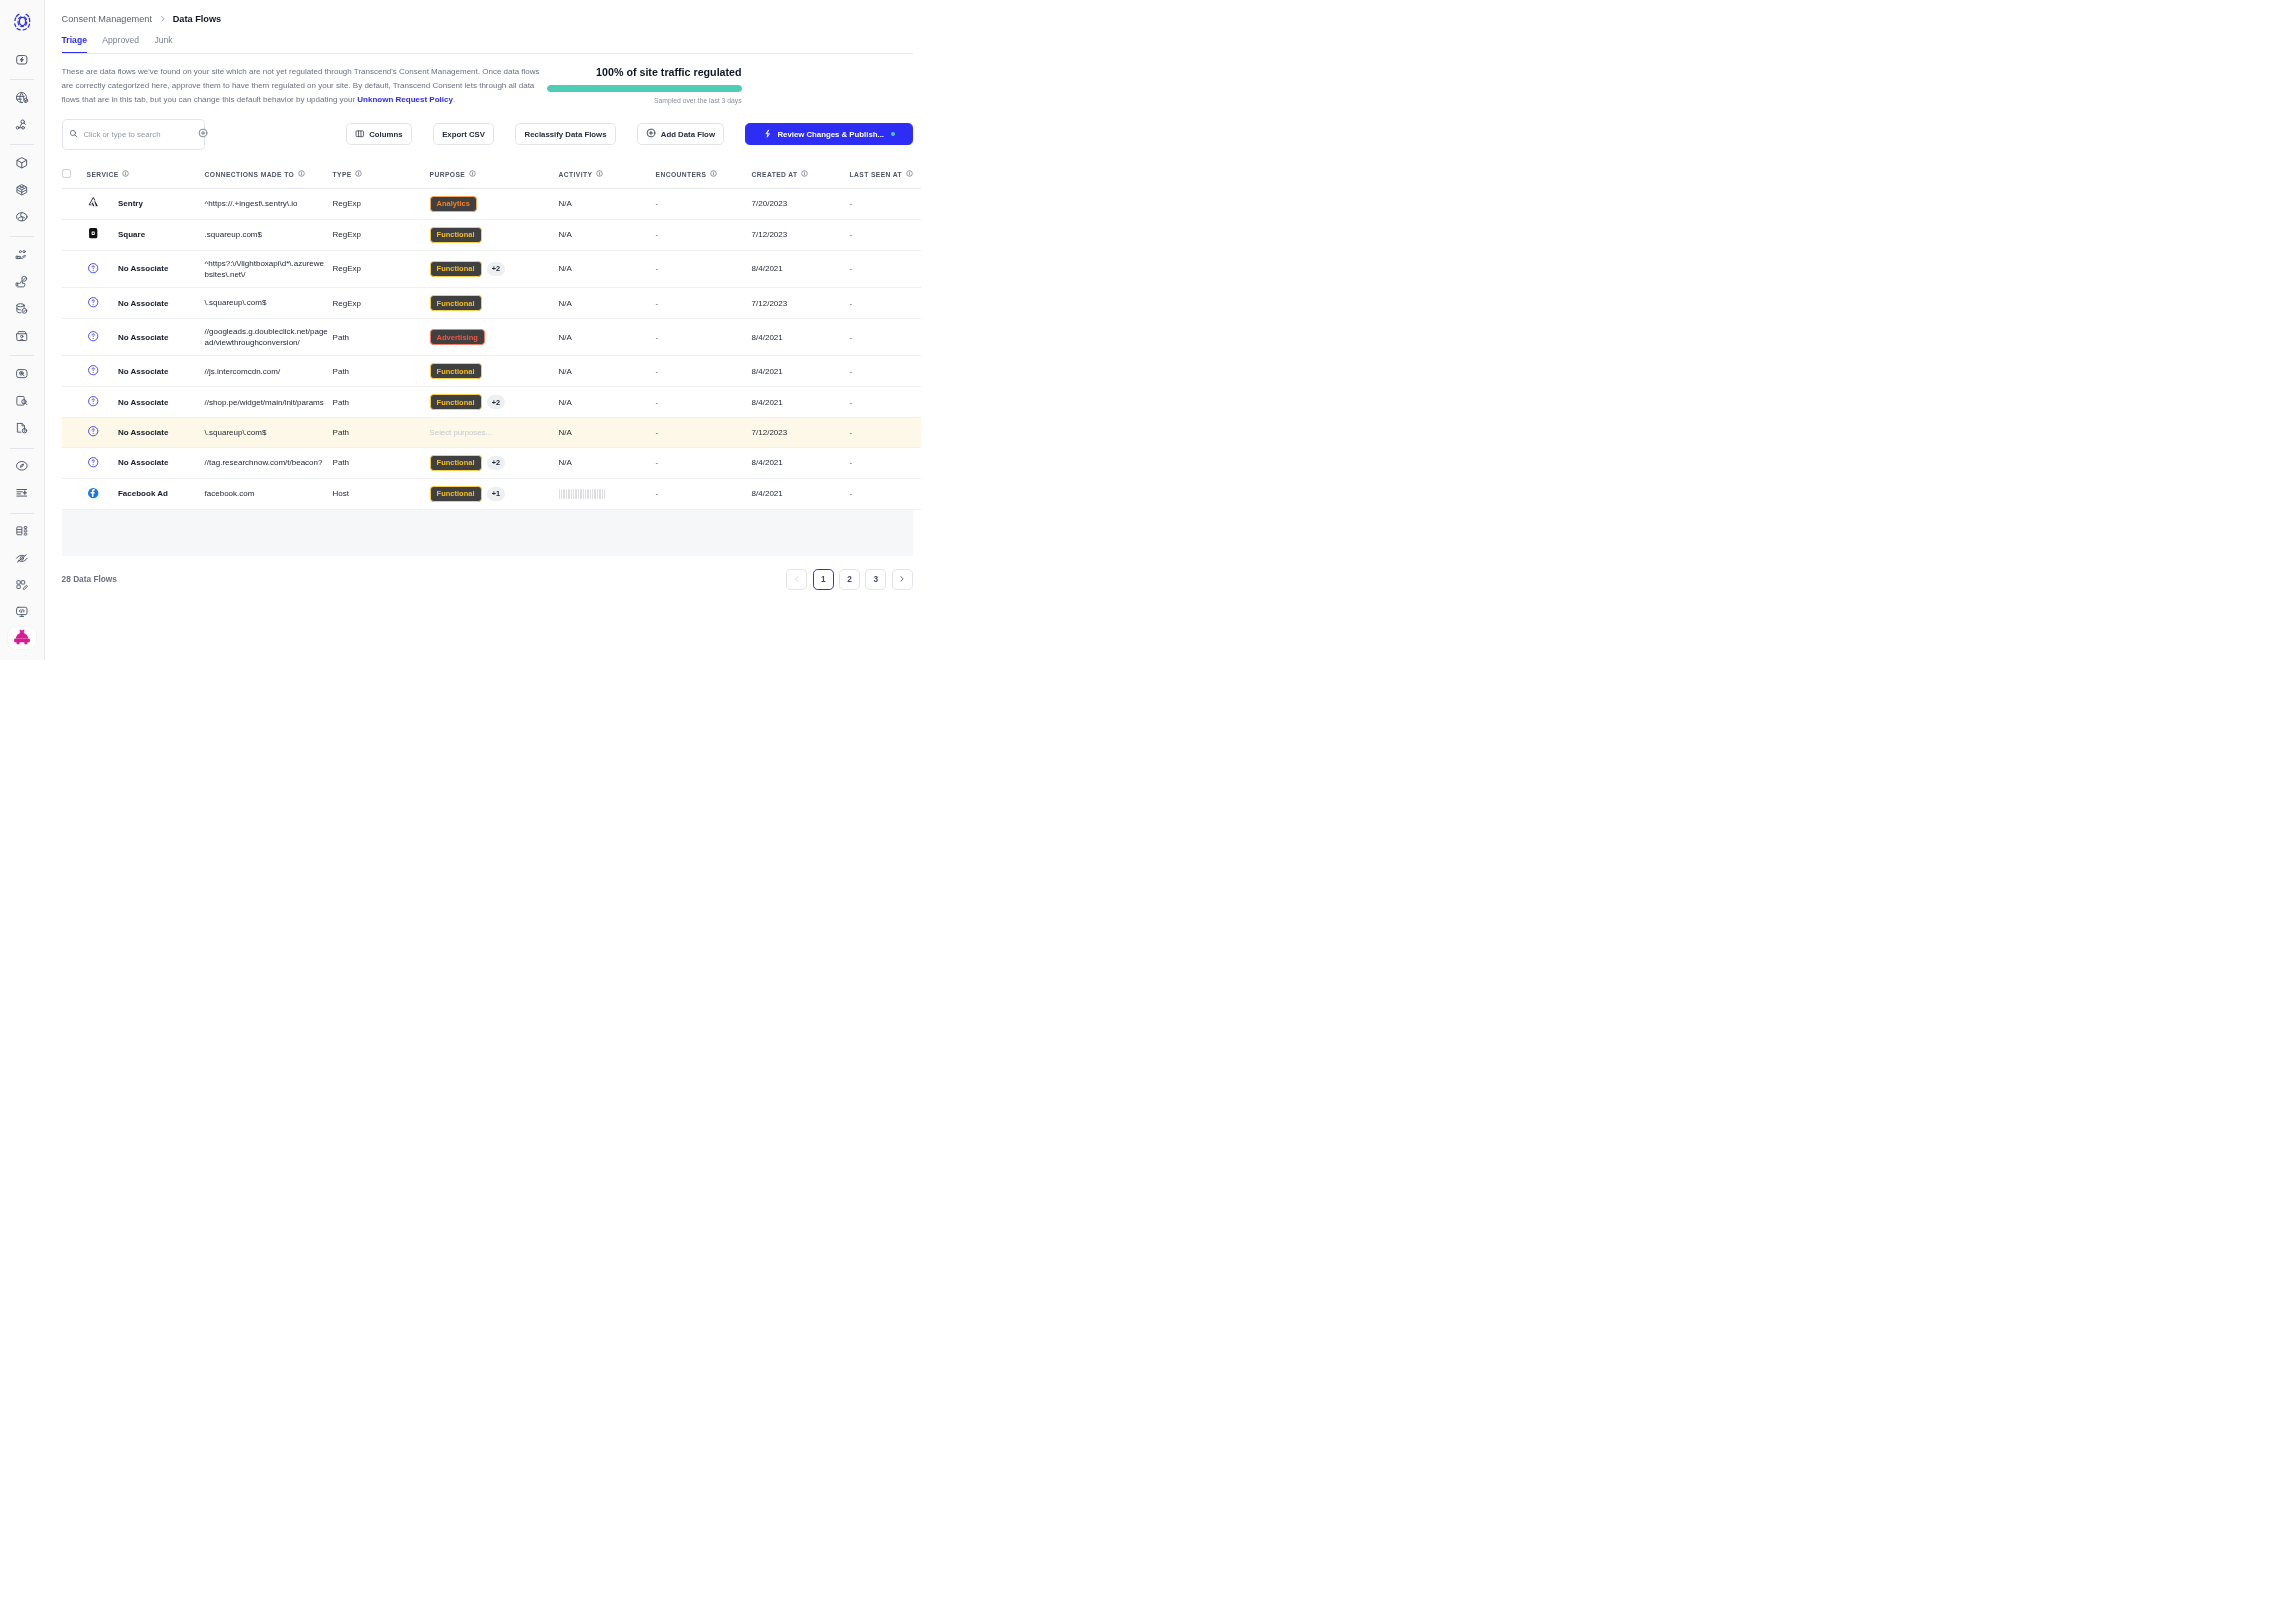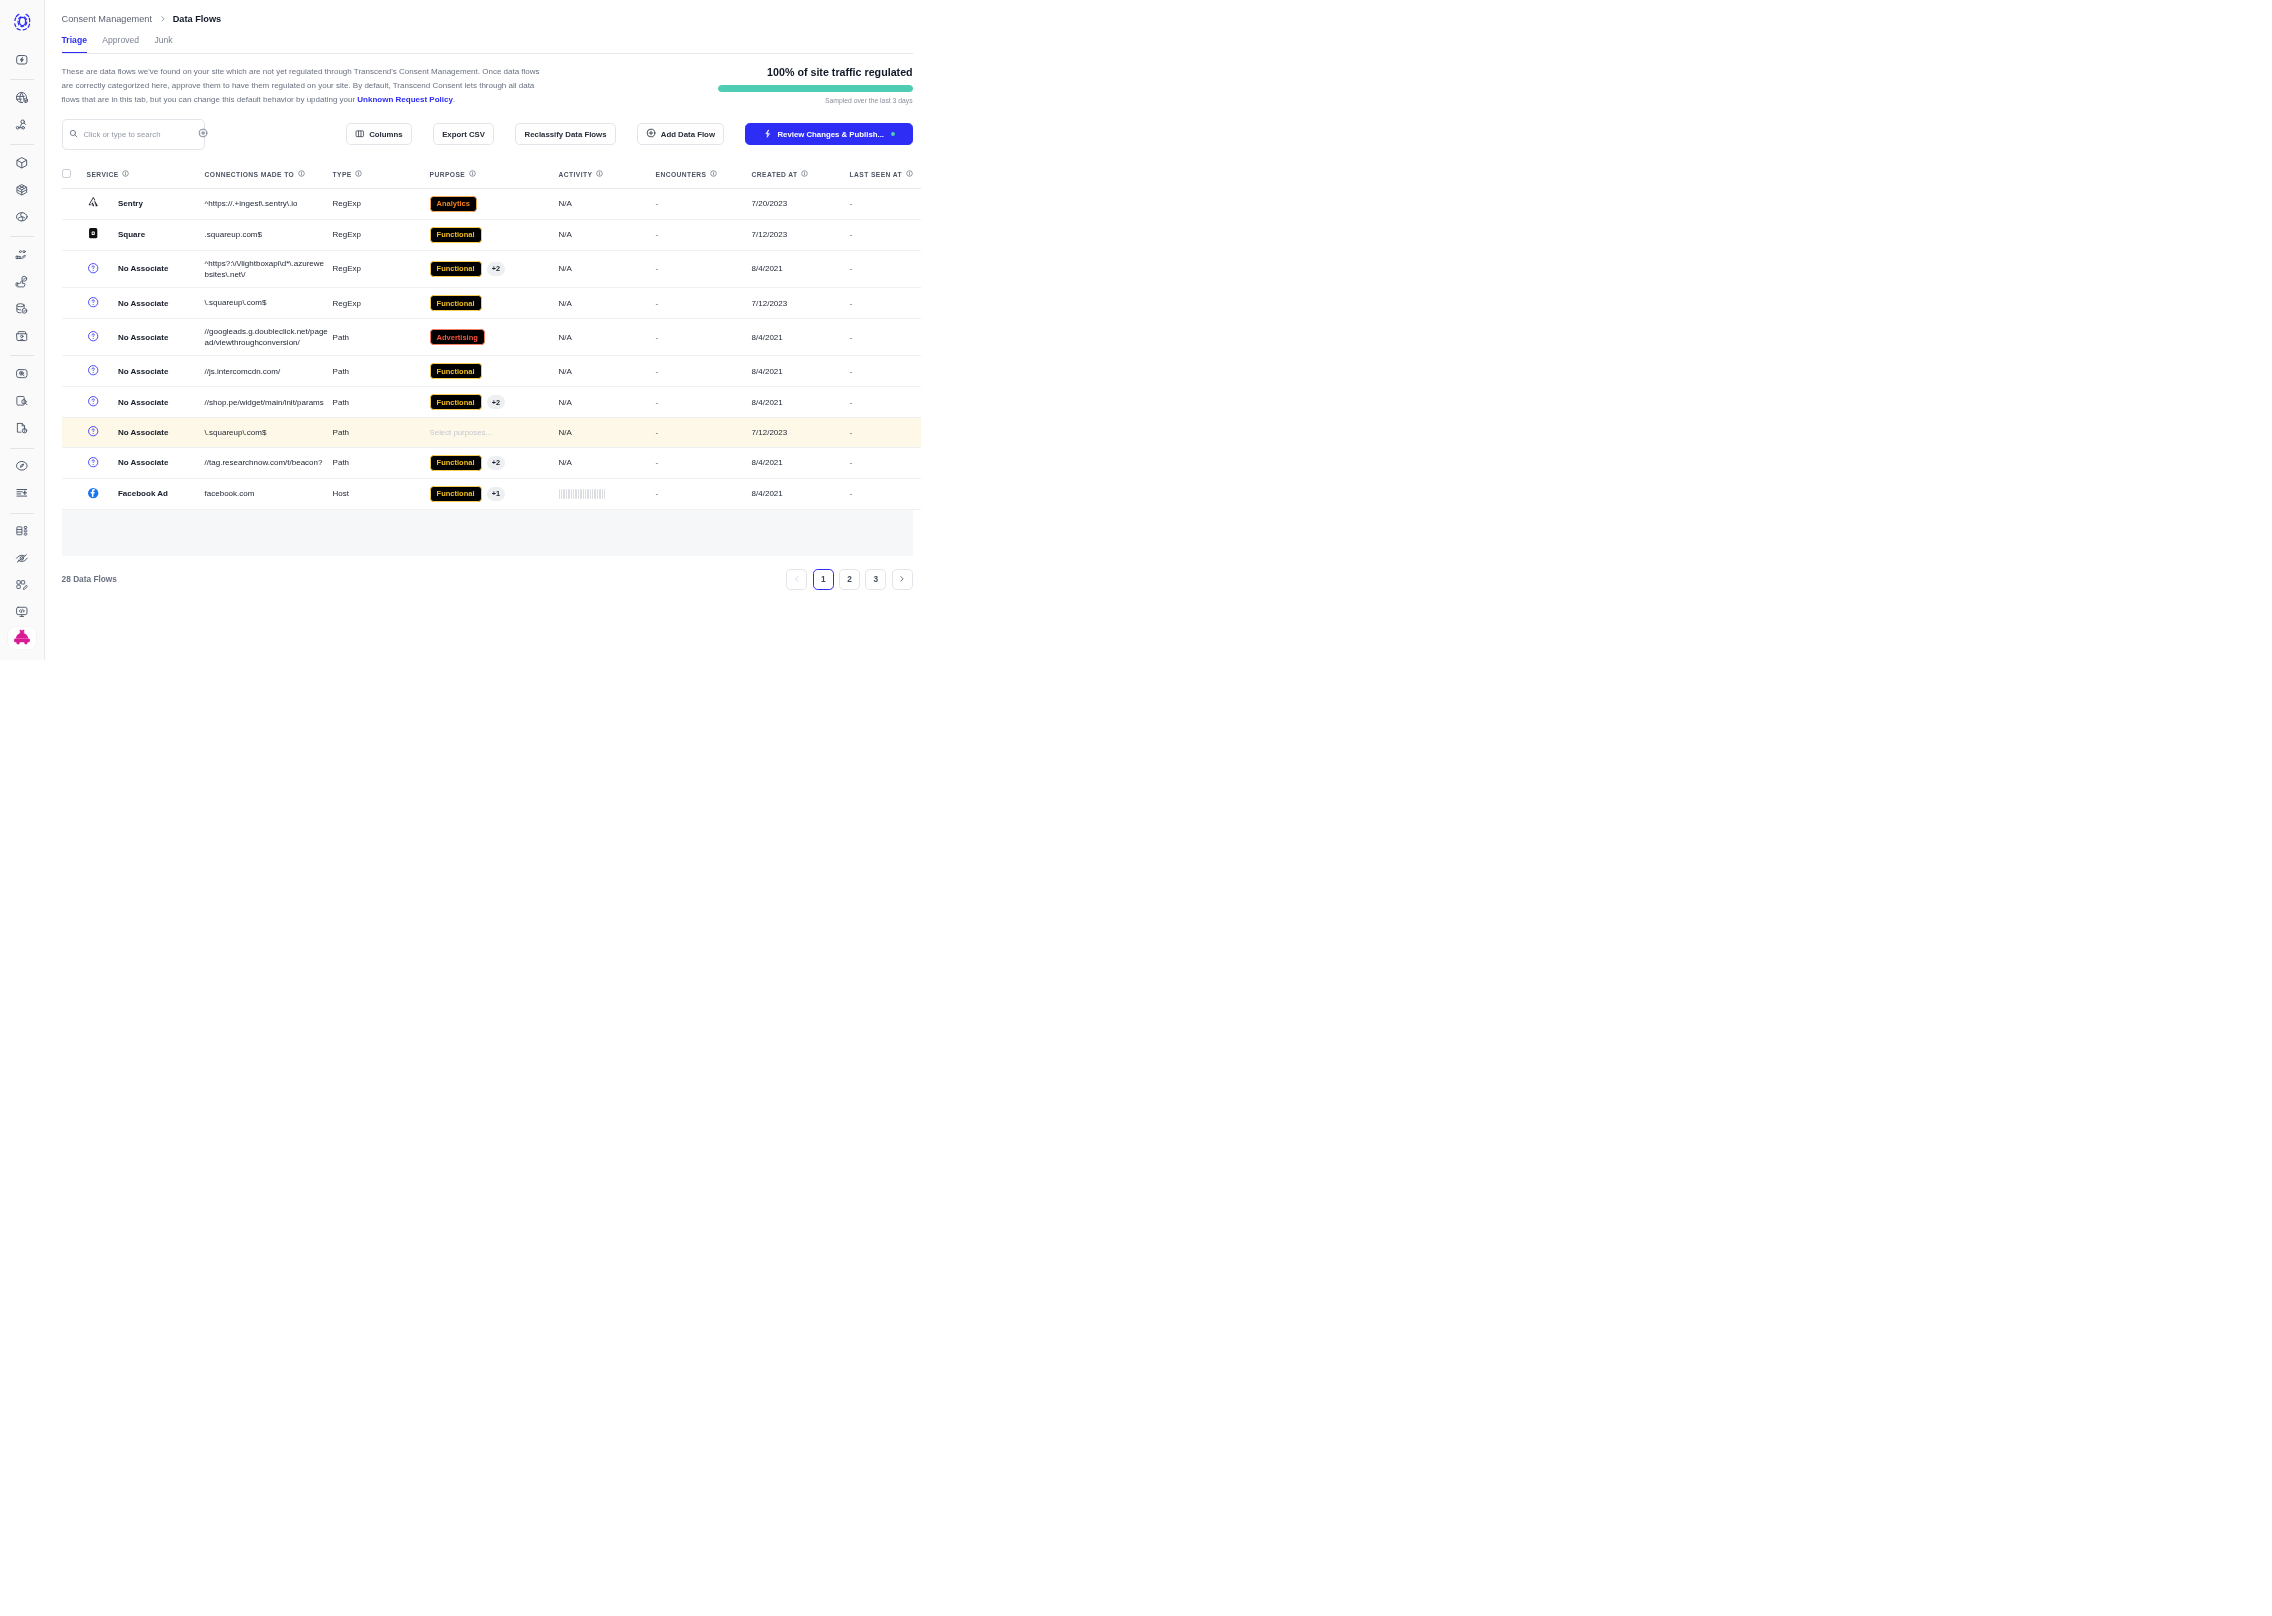--- a/index.html
+++ b/index.html
@@ -53,21 +53,21 @@
   .tabs {
     display: flex; gap: 15.4px; margin-top: 11.2px;
     border-bottom: 0.6px solid #e7e8ec; padding-bottom: 0;
   }
   .tab {
     font-size: 8.6px; padding-bottom: 6.5px; cursor: pointer;
     color: #7b8291; font-weight: 500; position: relative; top: 0;
   }
   .tab.active { color: #2d2df5; font-weight: 600; border-bottom: 1.5px solid #2d2df5; }
 
-  .intro-row { display: flex; justify-content: space-between; margin-top: 11.2px; }
+  .intro-row { display: flex; justify-content: flex-start; margin-top: 11.2px; }
   .intro-text {
     font-size: 8px; line-height: 14px; color: #6a7180;
     max-width: 485px;
   }
   .intro-text a { color: #2d2df5; font-weight: 700; text-decoration: none; }
 
   .traffic-box { width: 195px; text-align: right; padding-top: 1.2px; }
   .traffic-title { font-size: 10.7px; font-weight: 700; color: #101727; white-space: nowrap; }
   .traffic-bar {
     height: 7.7px; border-radius: 4.1px; background: #e9eaee;
@@ -133,21 +133,21 @@
   }
   tr.row-highlight td { background: #fdf8e7; border-bottom-color: #f3ecd6; }
   .svc-cell { display: flex; align-items: center; gap: 19px; }
   .svc-name { font-weight: 700; font-size: 8px; color: #141a27; white-space: nowrap; }
   .conn-text { color: #1c2230; line-height: 11.2px; word-break: break-all; }
   .muted-dash { color: #4a5361; }
 
   .badge {
     display: inline-flex; align-items: center; height: 16px; padding: 0 6px;
     border-radius: 3.6px; border: 0.9px solid; font-size: 7.5px; font-weight: 700;
-    background: #000000; white-space: nowrap;
+    background: #404040; white-space: nowrap;
   }
   .badge.analytics   { color: #f2811d; border-color: #f8a859; }
   .badge.functional  { color: #f4bf24; border-color: #f7cf4e; }
   .badge.advertising { color: #f4543d; border-color: #f77a66; }
   .badge-more {
     display: inline-flex; align-items: center; justify-content: center;
     height: 14px; min-width: 18.3px; padding: 0 4.7px; border-radius: 7px;
     background: #eeeff1; color: #222838; font-size: 7.3px; font-weight: 700;
     margin-left: 5.3px;
   }

